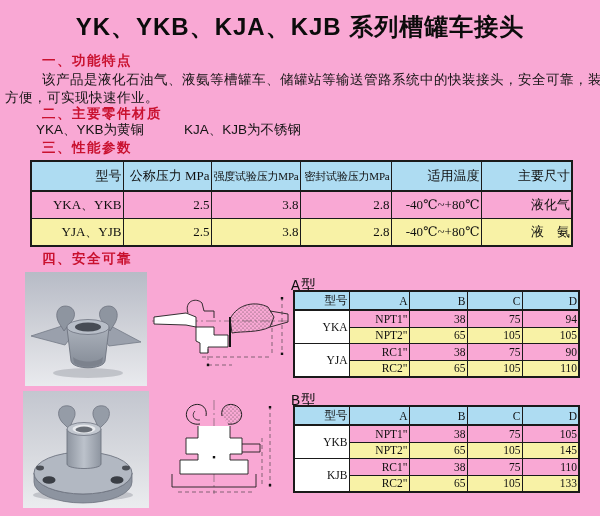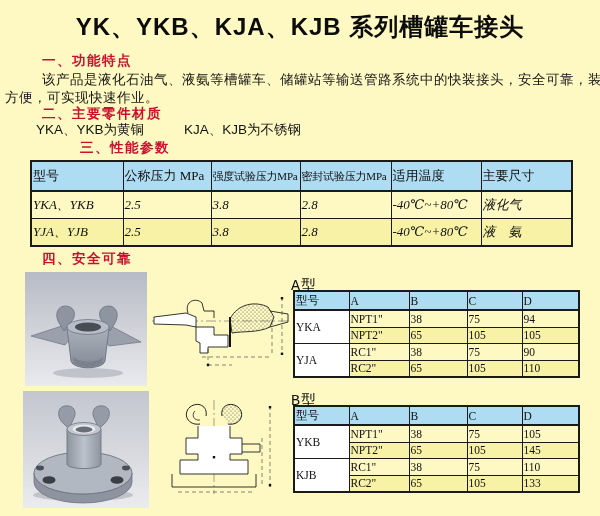--- a/index.html
+++ b/index.html
@@ -3,47 +3,47 @@
 <meta charset="utf-8">
 <style>
   :root{
     --blue:#aedcf2;
     --yellow:#f8f2a6;
     --red:#c9112f;
     --ink:#1a1a1a;
   }
   html,body{margin:0;padding:0;background:#fff;}
   .page{
-    position:relative;width:600px;height:516px;background:#fef9c3;overflow:hidden;
+    position:relative;width:600px;height:516px;background:#f9a8d4;overflow:hidden;
     font-family:"Liberation Sans",sans-serif;color:#151515;
   }
   .title{
     position:absolute;top:11px;left:0;width:100%;text-align:center;
     font-size:24px;font-weight:bold;color:#0c0c0c;letter-spacing:1px;
   }
   .heading{
     position:absolute;left:42px;color:var(--red);
     font-size:13.5px;font-weight:bold;letter-spacing:1.5px;
   }
   .bodyline{position:absolute;font-size:13.5px;color:#141414;letter-spacing:0.5px;white-space:nowrap;}
   .materials{position:absolute;left:36px;top:121px;font-size:13.5px;color:#141414;}
   .materials .part2{margin-left:40px;}
 
   table{
     position:absolute;border-collapse:collapse;table-layout:fixed;
-    font-family:"Liberation Serif","DejaVu Serif",serif;color:#101010;text-align:left;
+    font-family:"Liberation Serif","DejaVu Serif",serif;color:#101010;text-align:right;
     border:2.4px solid var(--ink);
   }
   table.perf{left:30px;top:160px;width:541px;font-size:13px;}
   .perf th{
     background:var(--blue);height:26px;font-weight:normal;
     border:1.5px solid var(--ink);border-bottom-width:2.2px;font-size:13px;
   }
   .perf th.small{font-size:11px;letter-spacing:-0.2px;}
-  .perf td{height:24px;border:1.5px solid var(--ink);font-style:italic;}
+  .perf td{height:24px;border:1.5px solid var(--ink);}
   .perf tr.yellow td{background:var(--yellow);}
 
   table.dim{width:285px;font-size:11.5px;}
   .dim th{
     background:var(--blue);height:13px;font-weight:normal;
     border:1.4px solid var(--ink);border-bottom-width:2px;font-size:11.5px;
   }
   .dim td{height:13.5px;border:1.4px solid var(--ink);}
   .dim tr.yellow td{background:var(--yellow);}
   .dim td.model{background:#fff;}
@@ -63,21 +63,21 @@
 
   <div class="heading" style="top:52px;">一、功能特点</div>
   <div class="bodyline" style="left:42px;top:71px;">该产品是液化石油气、液氨等槽罐车、储罐站等输送管路系统中的快装接头，安全可靠，装卸</div>
   <div class="bodyline" style="left:5px;top:89px;">方便，可实现快速作业。</div>
 
   <div class="heading" style="top:105px;">二、主要零件材质</div>
   <div class="materials">
     <span>YKA、YKB为黄铜</span><span class="part2">KJA、KJB为不锈钢</span>
   </div>
 
-  <div class="heading" style="top:139px;margin-left:38px;">三、性能参数</div>
+  <div class="heading" style="top:139px;">三、性能参数</div>
 
   <table class="perf">
     <colgroup>
         <col style="width:92px">
         <col style="width:88px">
         <col style="width:89px">
         <col style="width:91px">
         <col style="width:90px">
         <col style="width:91px">
       </colgroup>

